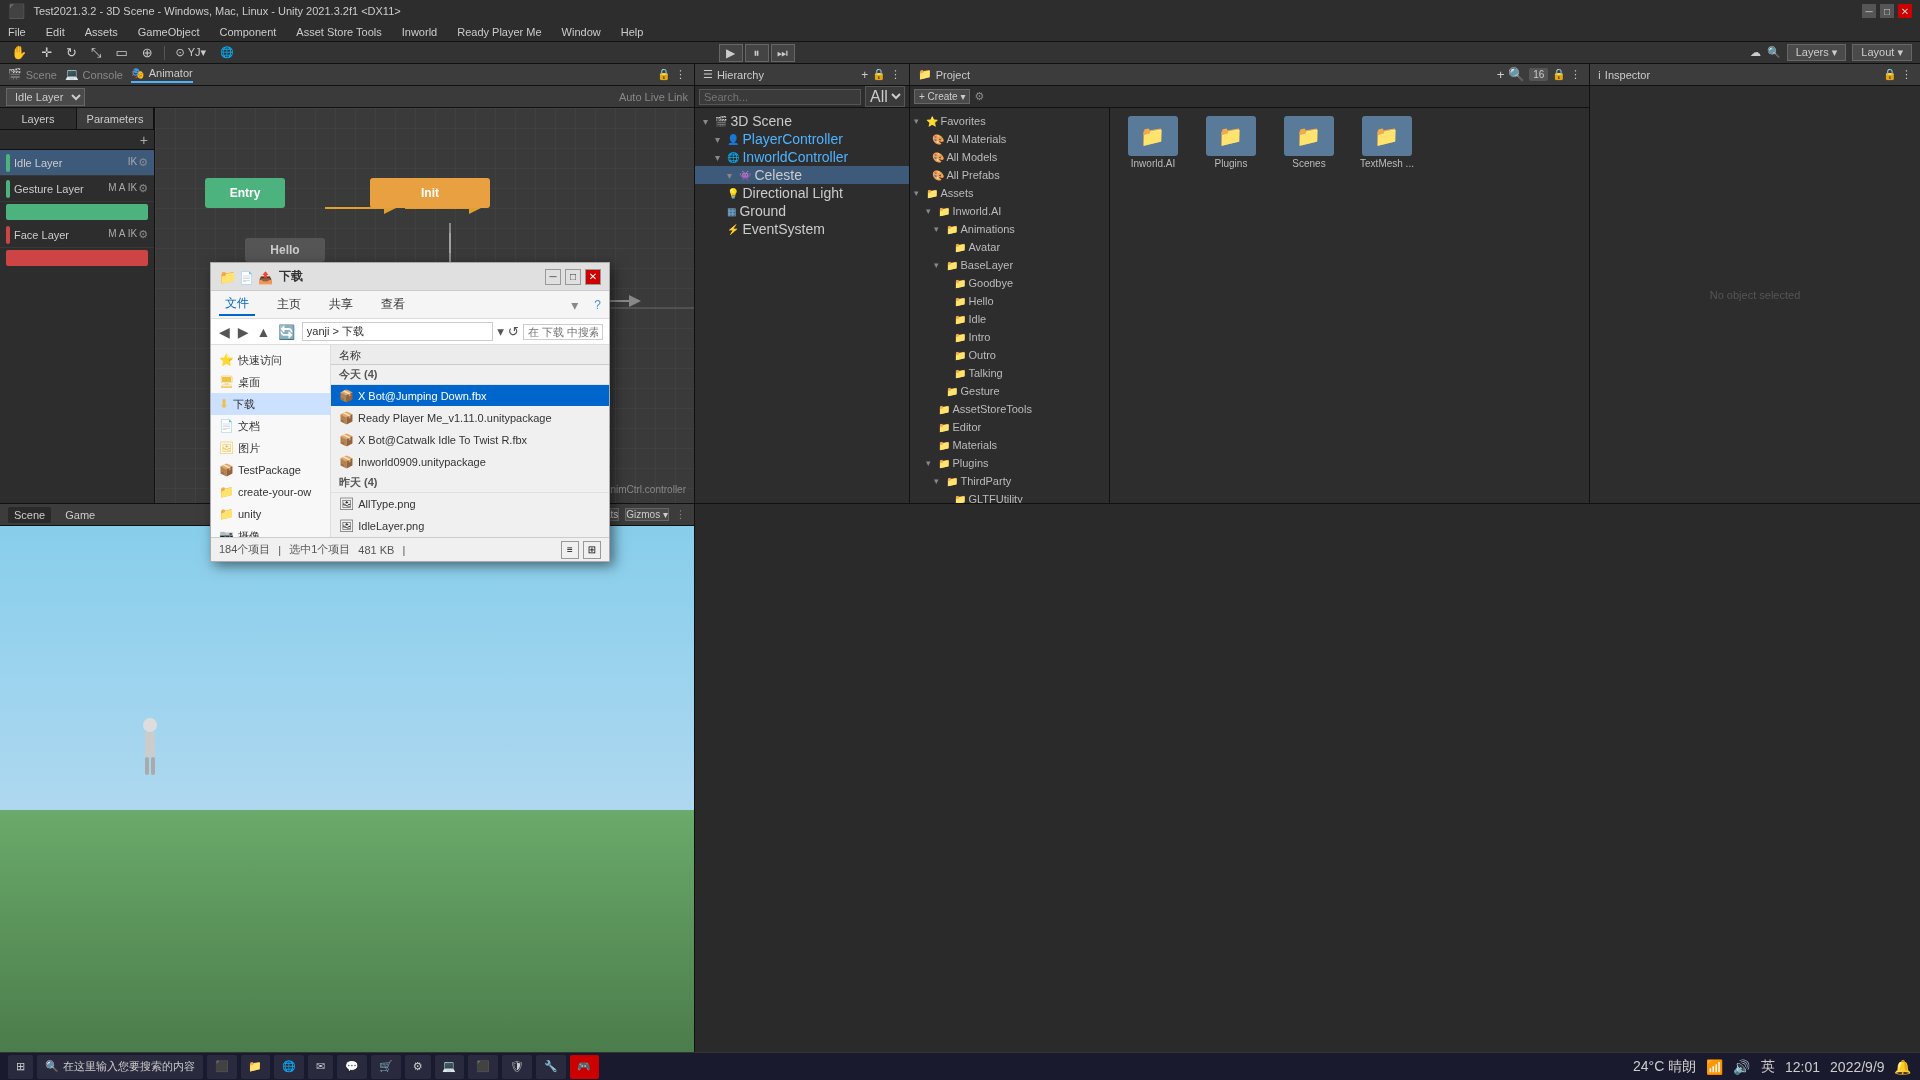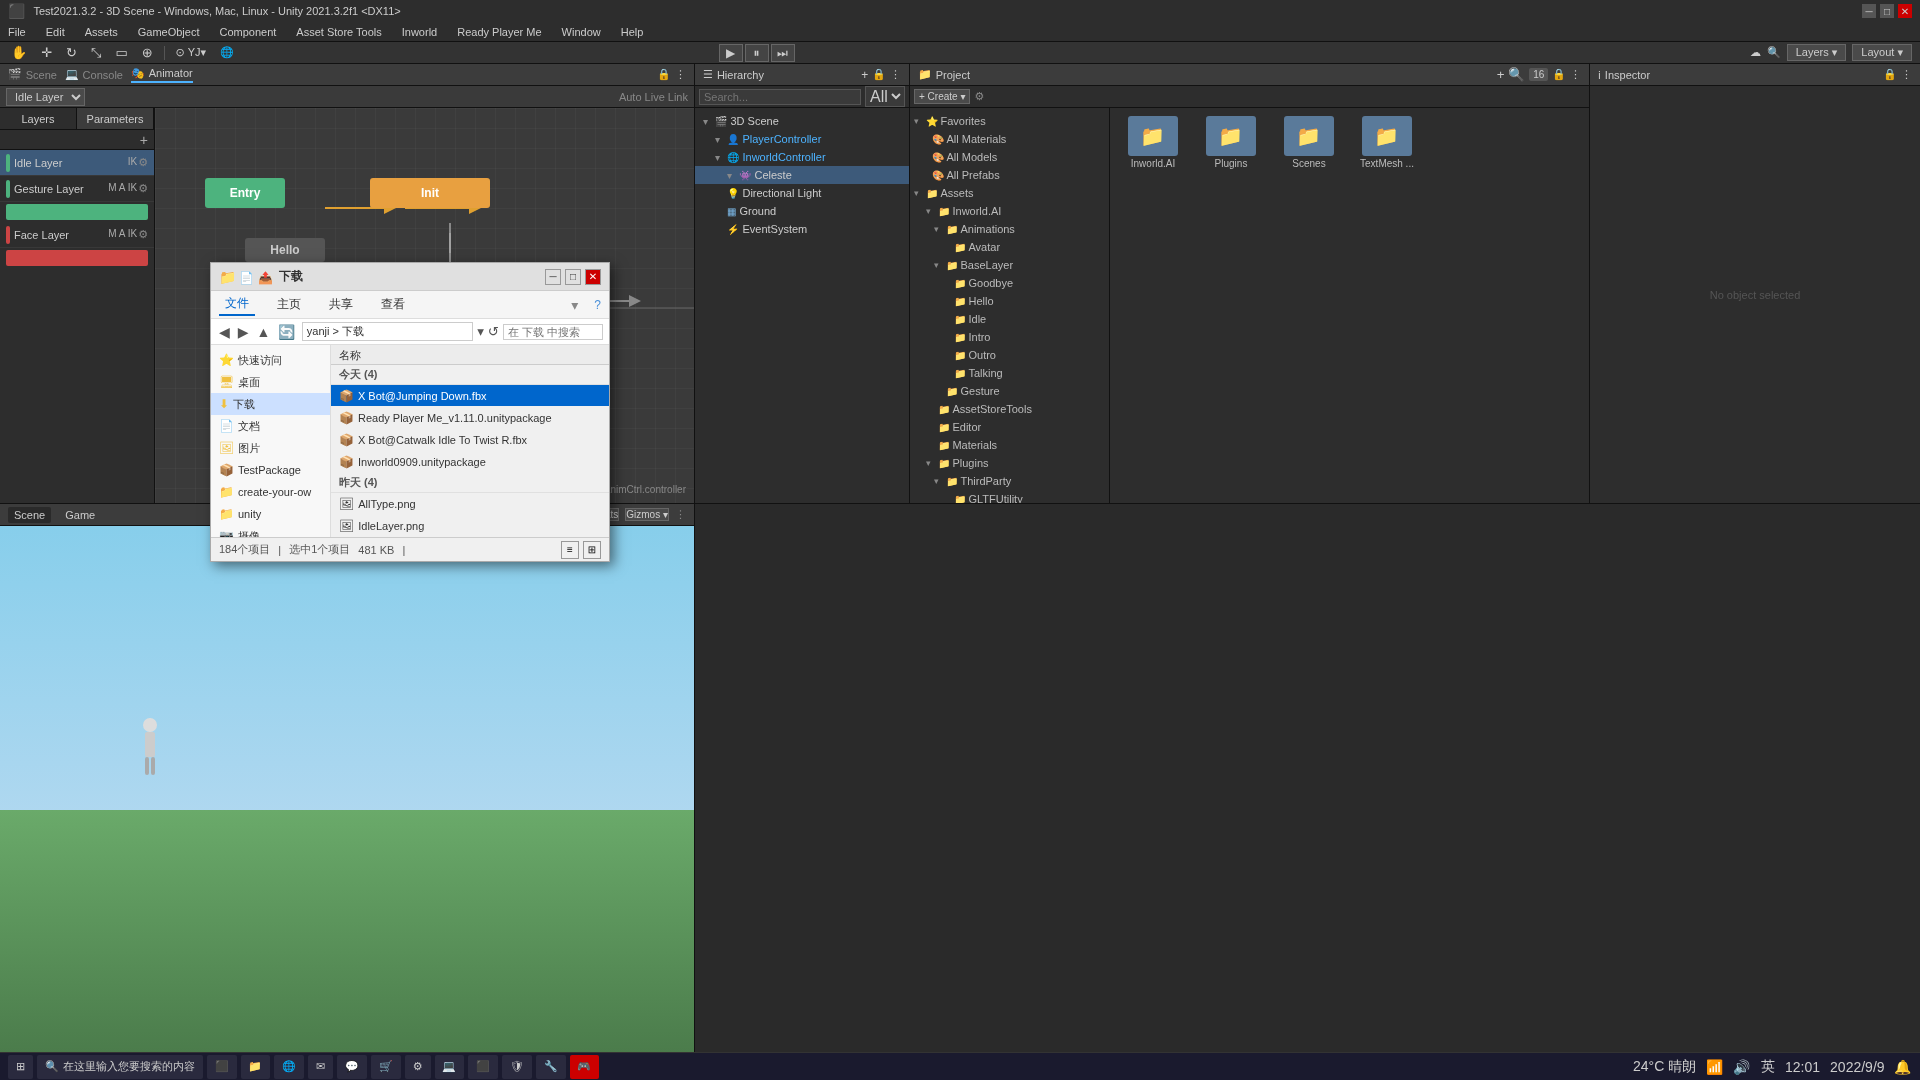--- a/index.html
+++ b/index.html
@@ -60,21 +60,21 @@
     
     #hierarchy-panel { width: 215px; background: #2d2d2d; border-right: 1px solid #111; display: flex; flex-direction: column; }
     #hierarchy-header { height: 22px; background: #3c3c3c; display: flex; align-items: center; padding: 0 8px; gap: 4px; border-bottom: 1px solid #111; font-size: 11px; }
     #hierarchy-toolbar { height: 22px; display: flex; align-items: center; padding: 0 4px; gap: 4px; border-bottom: 1px solid #111; }
     #hierarchy-toolbar input { flex: 1; background: #3a3a3a; border: 1px solid #555; color: #ccc; padding: 1px 4px; font-size: 11px; }
     #hierarchy-tree { flex: 1; overflow-y: auto; padding: 4px 0; }
     .tree-item { height: 18px; display: flex; align-items: center; padding-left: 8px; font-size: 11px; cursor: pointer; }
     .tree-item.selected { background: #3d5a7a; }
     .tree-item .expand-arrow { width: 12px; color: #888; font-size: 10px; }
     .tree-item .tree-icon { color: #7cb9e8; margin-right: 3px; font-size: 10px; }
-    .tree-item .tree-label { color: #ccc; font-size: 11px; }
+    .tree-item .tree-label { color: #ccc; font-size: 14px; }
     .indent1 { padding-left: 20px; }
     .indent2 { padding-left: 32px; }
 
     
     #project-panel { flex: 1; background: #2d2d2d; border-right: 1px solid #111; display: flex; flex-direction: column; }
     #project-header { height: 22px; background: #3c3c3c; display: flex; align-items: center; padding: 0 8px; gap: 4px; border-bottom: 1px solid #111; font-size: 11px; justify-content: space-between; }
     #project-toolbar { height: 22px; display: flex; align-items: center; padding: 0 4px; gap: 4px; border-bottom: 1px solid #111; }
     #project-content { display: flex; flex: 1; overflow: hidden; }
     #project-tree { width: 200px; overflow-y: auto; border-right: 1px solid #111; padding: 4px 0; }
     #project-assets { flex: 1; display: flex; flex-wrap: wrap; gap: 8px; padding: 8px; overflow-y: auto; align-content: flex-start; }
@@ -117,21 +117,21 @@
     #fe-titlebar { height: 28px; background: #e0e0e0; display: flex; align-items: center; padding: 0 8px; gap: 6px; border-bottom: 1px solid #ccc; }
     #fe-titlebar .fe-title { flex: 1; font-size: 12px; color: #333; font-weight: bold; }
     #fe-titlebar .fe-controls { display: flex; gap: 4px; }
     #fe-titlebar .fe-ctrl-btn { background: none; border: 1px solid #999; width: 16px; height: 16px; display: flex; align-items: center; justify-content: center; font-size: 10px; cursor: pointer; color: #333; }
     #fe-ribbon { height: 28px; background: #f5f5f5; display: flex; align-items: center; padding: 0 8px; gap: 16px; border-bottom: 1px solid #ddd; }
     #fe-ribbon .rib-tab { font-size: 12px; color: #333; cursor: pointer; padding: 2px 6px; }
     #fe-ribbon .rib-tab.active { border-bottom: 2px solid #0066cc; color: #0066cc; }
     #fe-addressbar { height: 26px; background: #fff; display: flex; align-items: center; padding: 0 6px; gap: 4px; border-bottom: 1px solid #ddd; }
     #fe-addressbar .nav-btn { background: none; border: none; color: #555; font-size: 14px; cursor: pointer; padding: 0 2px; }
     #fe-addressbar .addr-path { flex: 1; font-size: 11px; color: #333; background: #fff; border: 1px solid #ccc; padding: 1px 4px; }
-    #fe-addressbar .search-box { width: 100px; font-size: 11px; border: 1px solid #ccc; padding: 1px 4px; }
+    #fe-addressbar .search-box { width: 80px; font-size: 11px; border: 1px solid #ccc; padding: 1px 4px; }
     #fe-content { display: flex; flex: 1; overflow: hidden; }
     #fe-sidebar { width: 120px; background: #f8f8f8; border-right: 1px solid #ddd; padding: 4px 0; overflow-y: auto; }
     .fe-sidebar-item { height: 22px; display: flex; align-items: center; padding: 0 8px; gap: 4px; font-size: 11px; color: #333; cursor: pointer; }
     .fe-sidebar-item.selected { background: #cce0ff; }
     .fe-sidebar-item .si-icon { color: #f0c040; font-size: 12px; }
     #fe-main { flex: 1; overflow-y: auto; }
     .fe-file-row { height: 22px; display: flex; align-items: center; padding: 0 8px; gap: 4px; font-size: 11px; color: #333; cursor: pointer; border-bottom: 1px solid #f0f0f0; }
     .fe-file-row.selected { background: #0066cc; color: #fff; }
     .fe-file-row .fi-icon { font-size: 12px; }
     .fe-section-header { height: 20px; display: flex; align-items: center; padding: 0 8px; font-size: 11px; color: #555; font-weight: bold; background: #f0f0f0; border-bottom: 1px solid #e0e0e0; }

